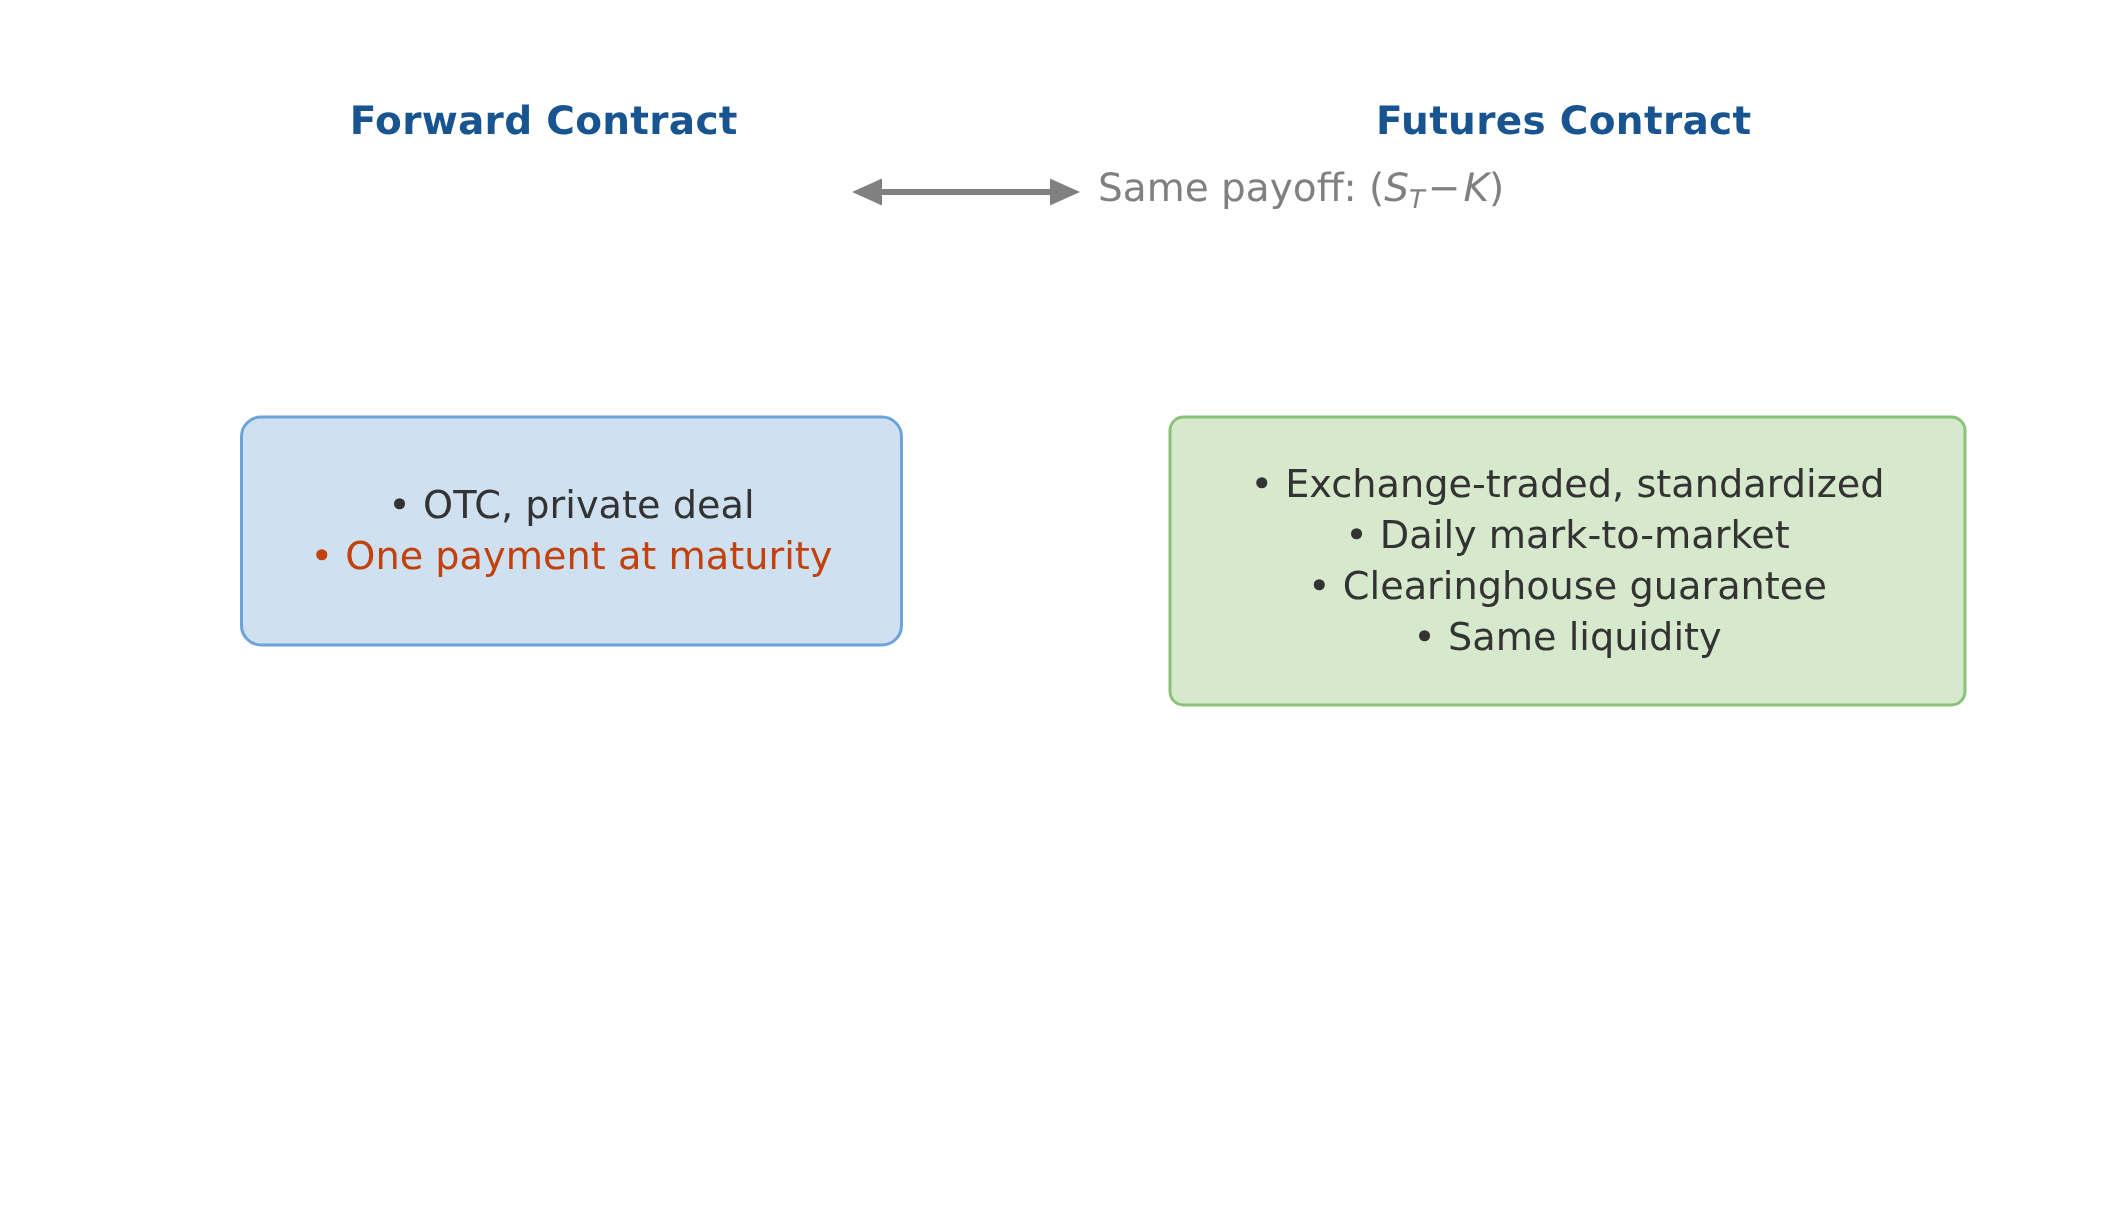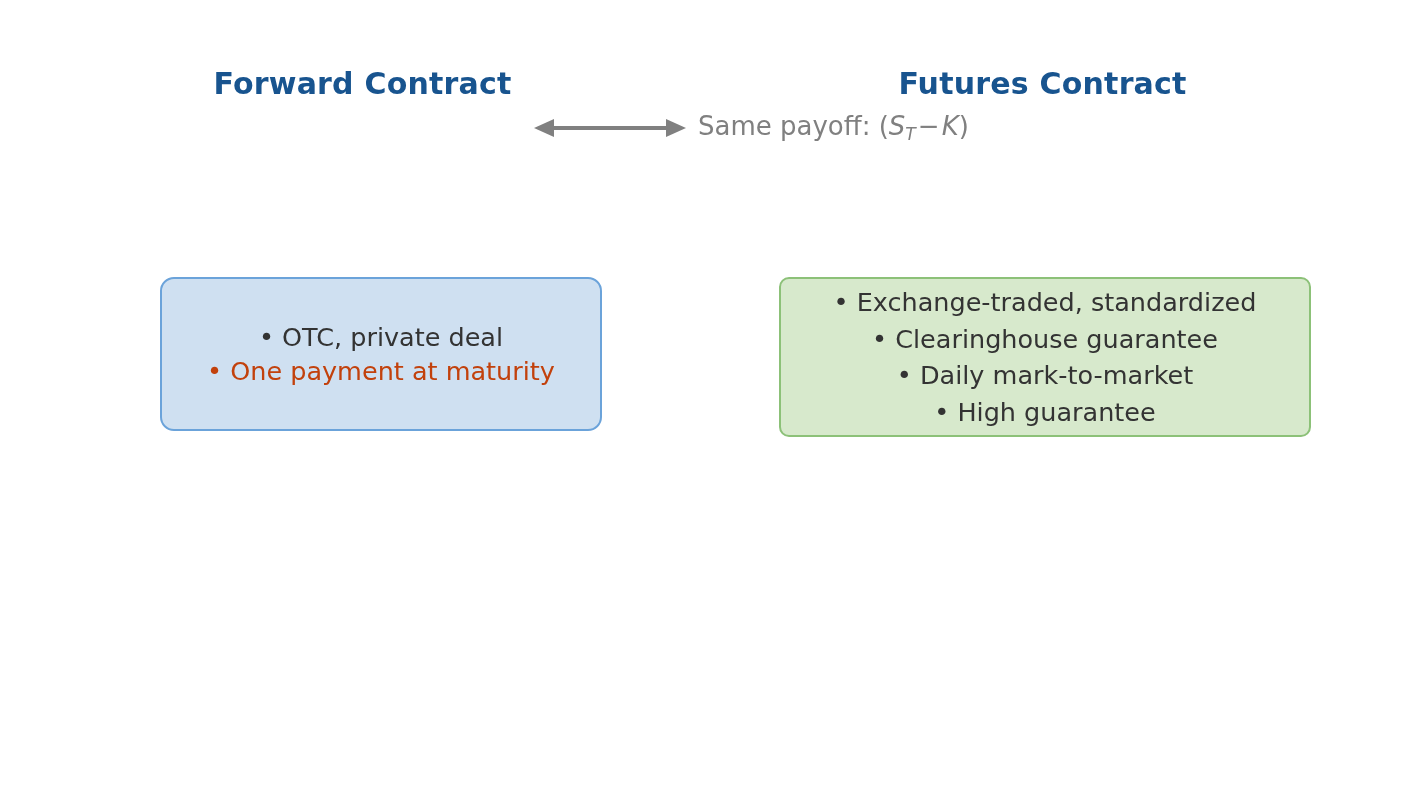--- a/index.html
+++ b/index.html
@@ -18,41 +18,41 @@
   .slide {
     position: absolute;
     inset: 0;
     background: #ffffff;
   }
 
   
   .title {
     position: absolute;
     font-weight: bold;
-    font-size: 30px;
+    font-size: 26px;
     letter-spacing: 0.2px;
     color: #18548f;
     white-space: nowrap;
     text-align: center;
   }
   #title-forward {
     left: 0px;
     width: 725px;
     top: 66px;
   }
   #title-futures {
     left: 680px;
     width: 725px;
     top: 66px;
   }
 
   
   .connector {
     position: absolute;
-    left: 534px;
+    left: 568px;
     top: 106px;
     height: 44px;
     display: flex;
     align-items: center;
   }
   .arrow-svg {
     display: block;
     width: 152px;
     height: 26px;
   }
@@ -104,24 +104,23 @@
     width: 442px;
     height: 154px;
     background: #cfe0f1;
     border-color: #6ba3da;
     border-radius: 14px;
   }
   #panel-futures {
     left: 779px;
     top: 277px;
     width: 532px;
-    height: 160px;
+    height: 194px;
     background: #d7e9cc;
     border-color: #8cc178;
-    justify-content: space-between;
   }
 </style>
 </head>
 <body>
 
 <div class="slide">
 
   <div class="title" id="title-forward" style="color: rgb(24, 84, 143);">Forward Contract</div>
 
   <div class="title" id="title-futures" style="color: rgb(24, 84, 143);">Futures Contract</div>
@@ -139,18 +138,18 @@
     </span>
   </div>
 
   <div class="panel" id="panel-forward" style="background: rgb(207, 224, 241); border-color: rgb(107, 163, 218);">
     <div class="line" style="color: rgb(51, 51, 51);">• OTC, private deal</div>
     <div class="line" style="color: #c2410c;">• One payment at maturity</div>
   </div>
 
   <div class="panel" id="panel-futures" style="background: rgb(215, 233, 204); border-color: rgb(140, 193, 120);">
     <div class="line" style="color: rgb(51, 51, 51);">• Exchange-traded, standardized</div>
+    <div class="line" style="color: rgb(51, 51, 51);">• Daily mark-to-market</div>
     <div class="line" style="color: rgb(51, 51, 51);">• Clearinghouse guarantee</div>
-    <div class="line" style="color: rgb(51, 51, 51);">• Daily mark-to-market</div>
-    <div class="line" style="color: rgb(51, 51, 51);">• High guarantee</div>
+    <div class="line" style="color: rgb(51, 51, 51);">• Same liquidity</div>
   </div>
 
 </div>
 
 </body></html>

